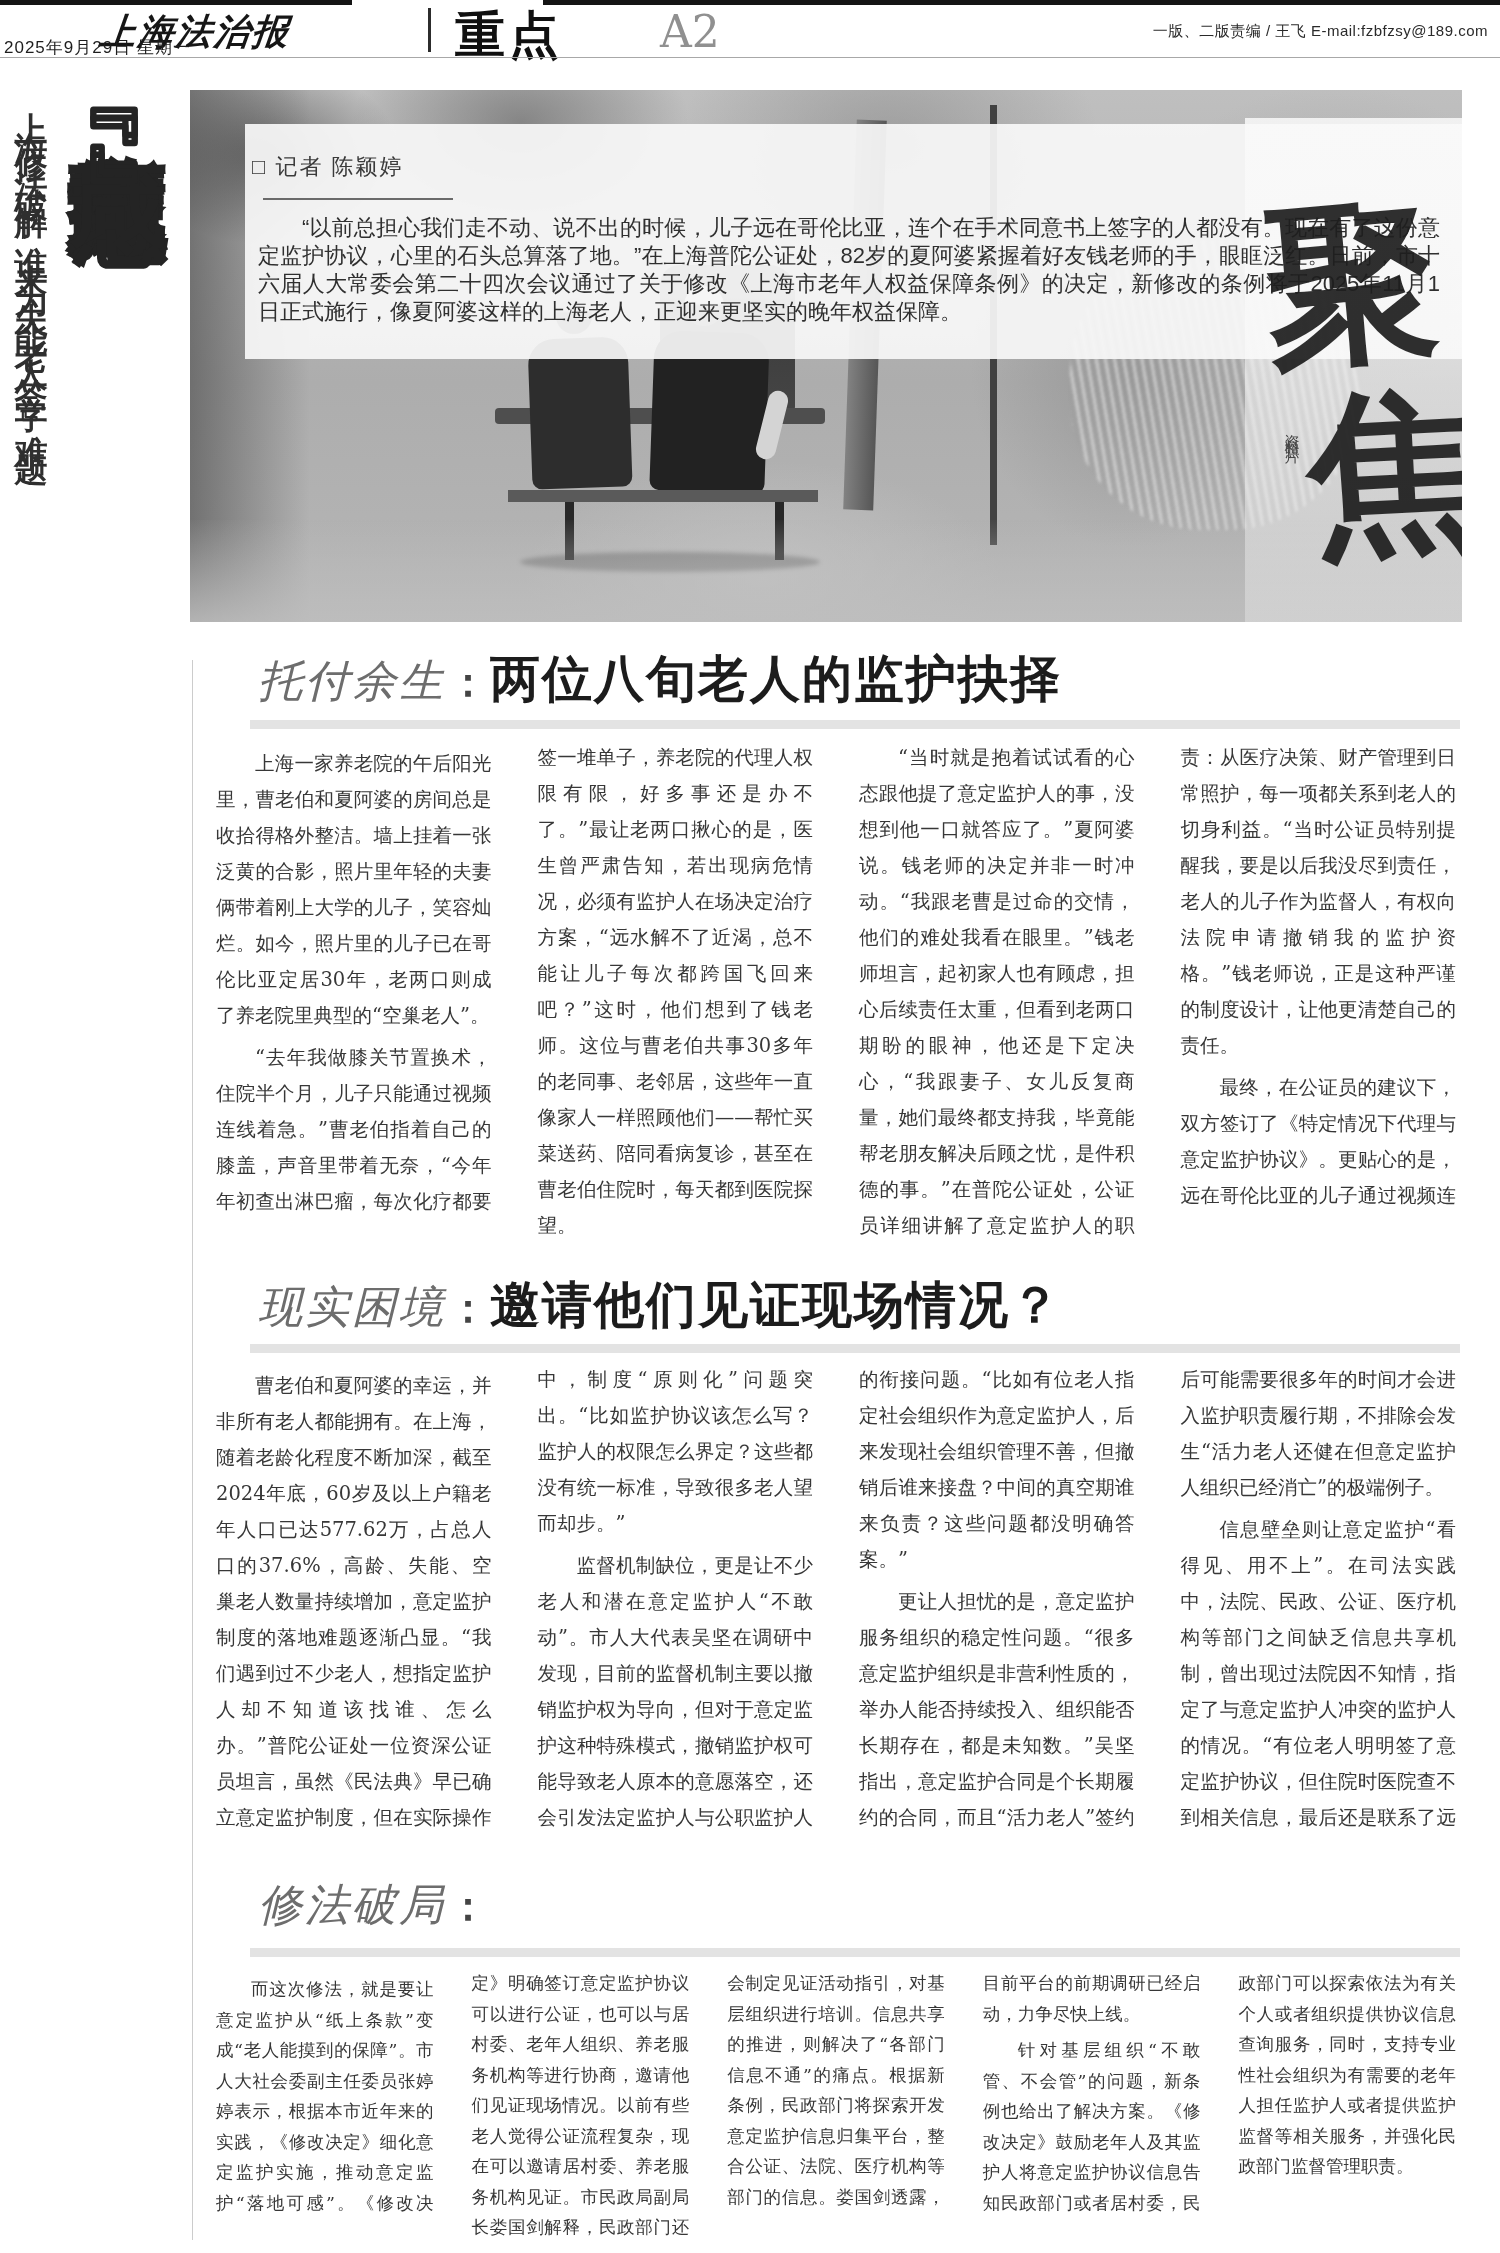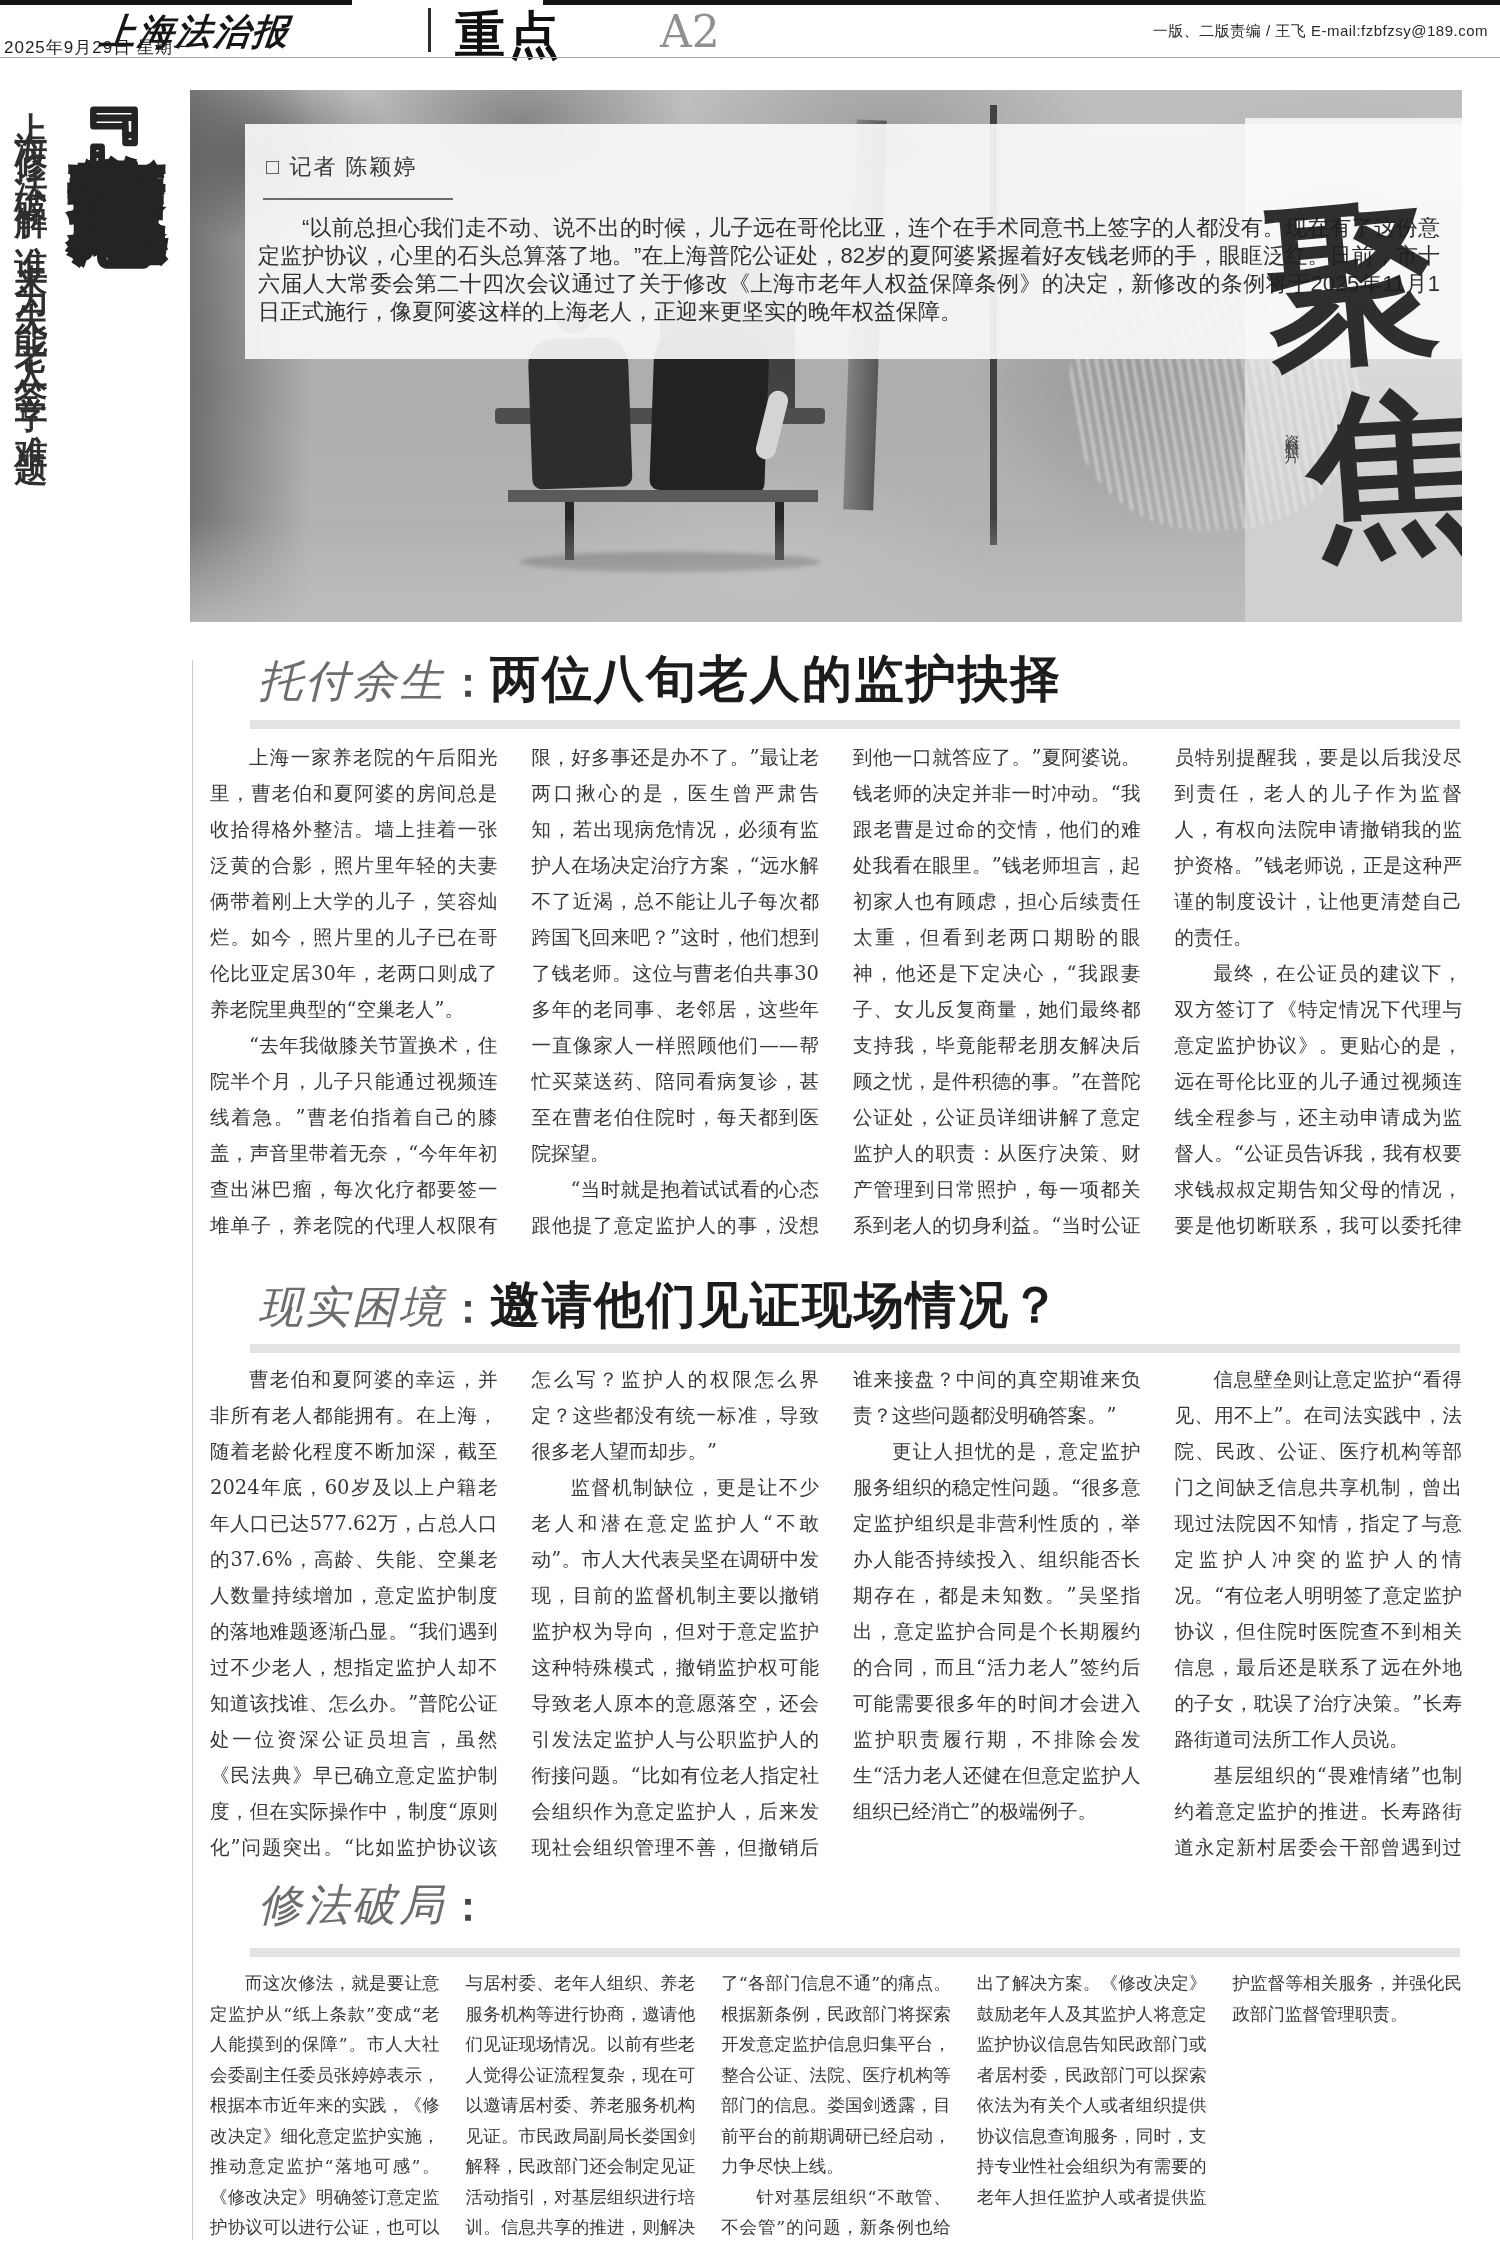--- a/index.html
+++ b/index.html
@@ -59,41 +59,41 @@
   .ph-seat{position:absolute;left:318px;top:400px;width:310px;height:12px;background:#5a5a5a;}
   .ph-leg1{position:absolute;left:375px;top:412px;width:9px;height:58px;background:#272727;}
   .ph-leg2{position:absolute;left:585px;top:412px;width:9px;height:58px;background:#272727;}
   .ph-shadow{position:absolute;left:330px;top:462px;width:300px;height:20px;border-radius:50%;
       background:rgba(0,0,0,.28);filter:blur(2px);}
   .ph-ground{position:absolute;left:0;top:430px;width:100%;height:102px;
       background:linear-gradient(rgba(160,160,160,.05),rgba(190,190,190,.85));}
   .ph-veil-top{position:absolute;left:55px;top:34px;width:1217px;height:235px;background:rgba(248,248,248,.93);}
   .ph-veil-right{position:absolute;left:1055px;top:28px;width:217px;height:504px;
       background:linear-gradient(180deg,rgba(250,250,250,.85),rgba(250,250,250,.30));}
-  .ph-byline{position:absolute;left:76px;top:62px;font-size:22px;color:#3a3a3a;letter-spacing:2px;}
+  .ph-byline{position:absolute;left:62px;top:62px;font-size:22px;color:#3a3a3a;letter-spacing:2px;}
   .ph-byline-rule{position:absolute;left:73px;top:108px;width:190px;height:2px;background:#6a6a6a;}
   .ph-intro{position:absolute;left:68px;top:124px;width:1182px;font-size:22px;line-height:28px;
       text-align:justify;text-indent:2em;color:#2f2f2f;font-weight:500;}
   .ph-credit{position:absolute;left:1092px;top:332px;writing-mode:vertical-rl;font-size:15px;color:#454545;
       letter-spacing:5px;z-index:5;}
   .ph-focus-a{position:absolute;left:1075px;top:108px;font-size:172px;line-height:172px;font-weight:900;
       color:#1e1e1e;font-family:"DejaVu Serif","Liberation Serif",serif;transform:rotate(-5deg);opacity:.92;}
   .ph-focus-b{position:absolute;left:1118px;top:296px;font-size:172px;line-height:172px;font-weight:900;
       color:#1e1e1e;font-family:"DejaVu Serif","Liberation Serif",serif;transform:rotate(-3deg);opacity:.92;}
   
   .sec-header{position:absolute;left:258px;display:flex;align-items:baseline;white-space:nowrap;}
   .sec-tag{font-family:"DejaVu Serif","Liberation Serif",serif;font-style:italic;font-weight:400;
       font-size:44px;color:#6d6d6d;letter-spacing:3px;}
   .sec-colon{font-size:40px;font-weight:800;color:#444;margin:0 2px;}
   .sec-title{font-size:50px;font-weight:800;color:#1c1c1c;letter-spacing:2px;
       font-family:"DejaVu Serif","Liberation Serif",serif;}
   .sec-rule{position:absolute;left:250px;width:1210px;height:9px;background:#e3e3e3;}
   .sec-body{position:absolute;left:210px;width:1252px;overflow:hidden;text-align:justify;color:#373737;
       font-family:"DejaVu Serif","Liberation Serif",serif;column-fill:auto;}
-  .sec-body p{margin:0;text-indent:2em;}
+  .sec-body p{margin:6px;text-indent:2em;}
   .body-1{top:740px;height:506px;column-count:4;column-gap:34px;font-size:19.5px;line-height:36px;}
   .body-2{top:1362px;height:506px;column-count:4;column-gap:34px;font-size:19.5px;line-height:36px;}
   .body-3{top:1968px;height:280px;column-count:5;column-gap:26px;font-size:17.5px;line-height:30.5px;}
   .hd1{top:646px;} .rl1{top:720px;}
   .hd2{top:1272px;} .rl2{top:1344px;}
   .hd3{top:1876px;} .rl3{top:1948px;}
 </style>
 </head>
 <body>
 

